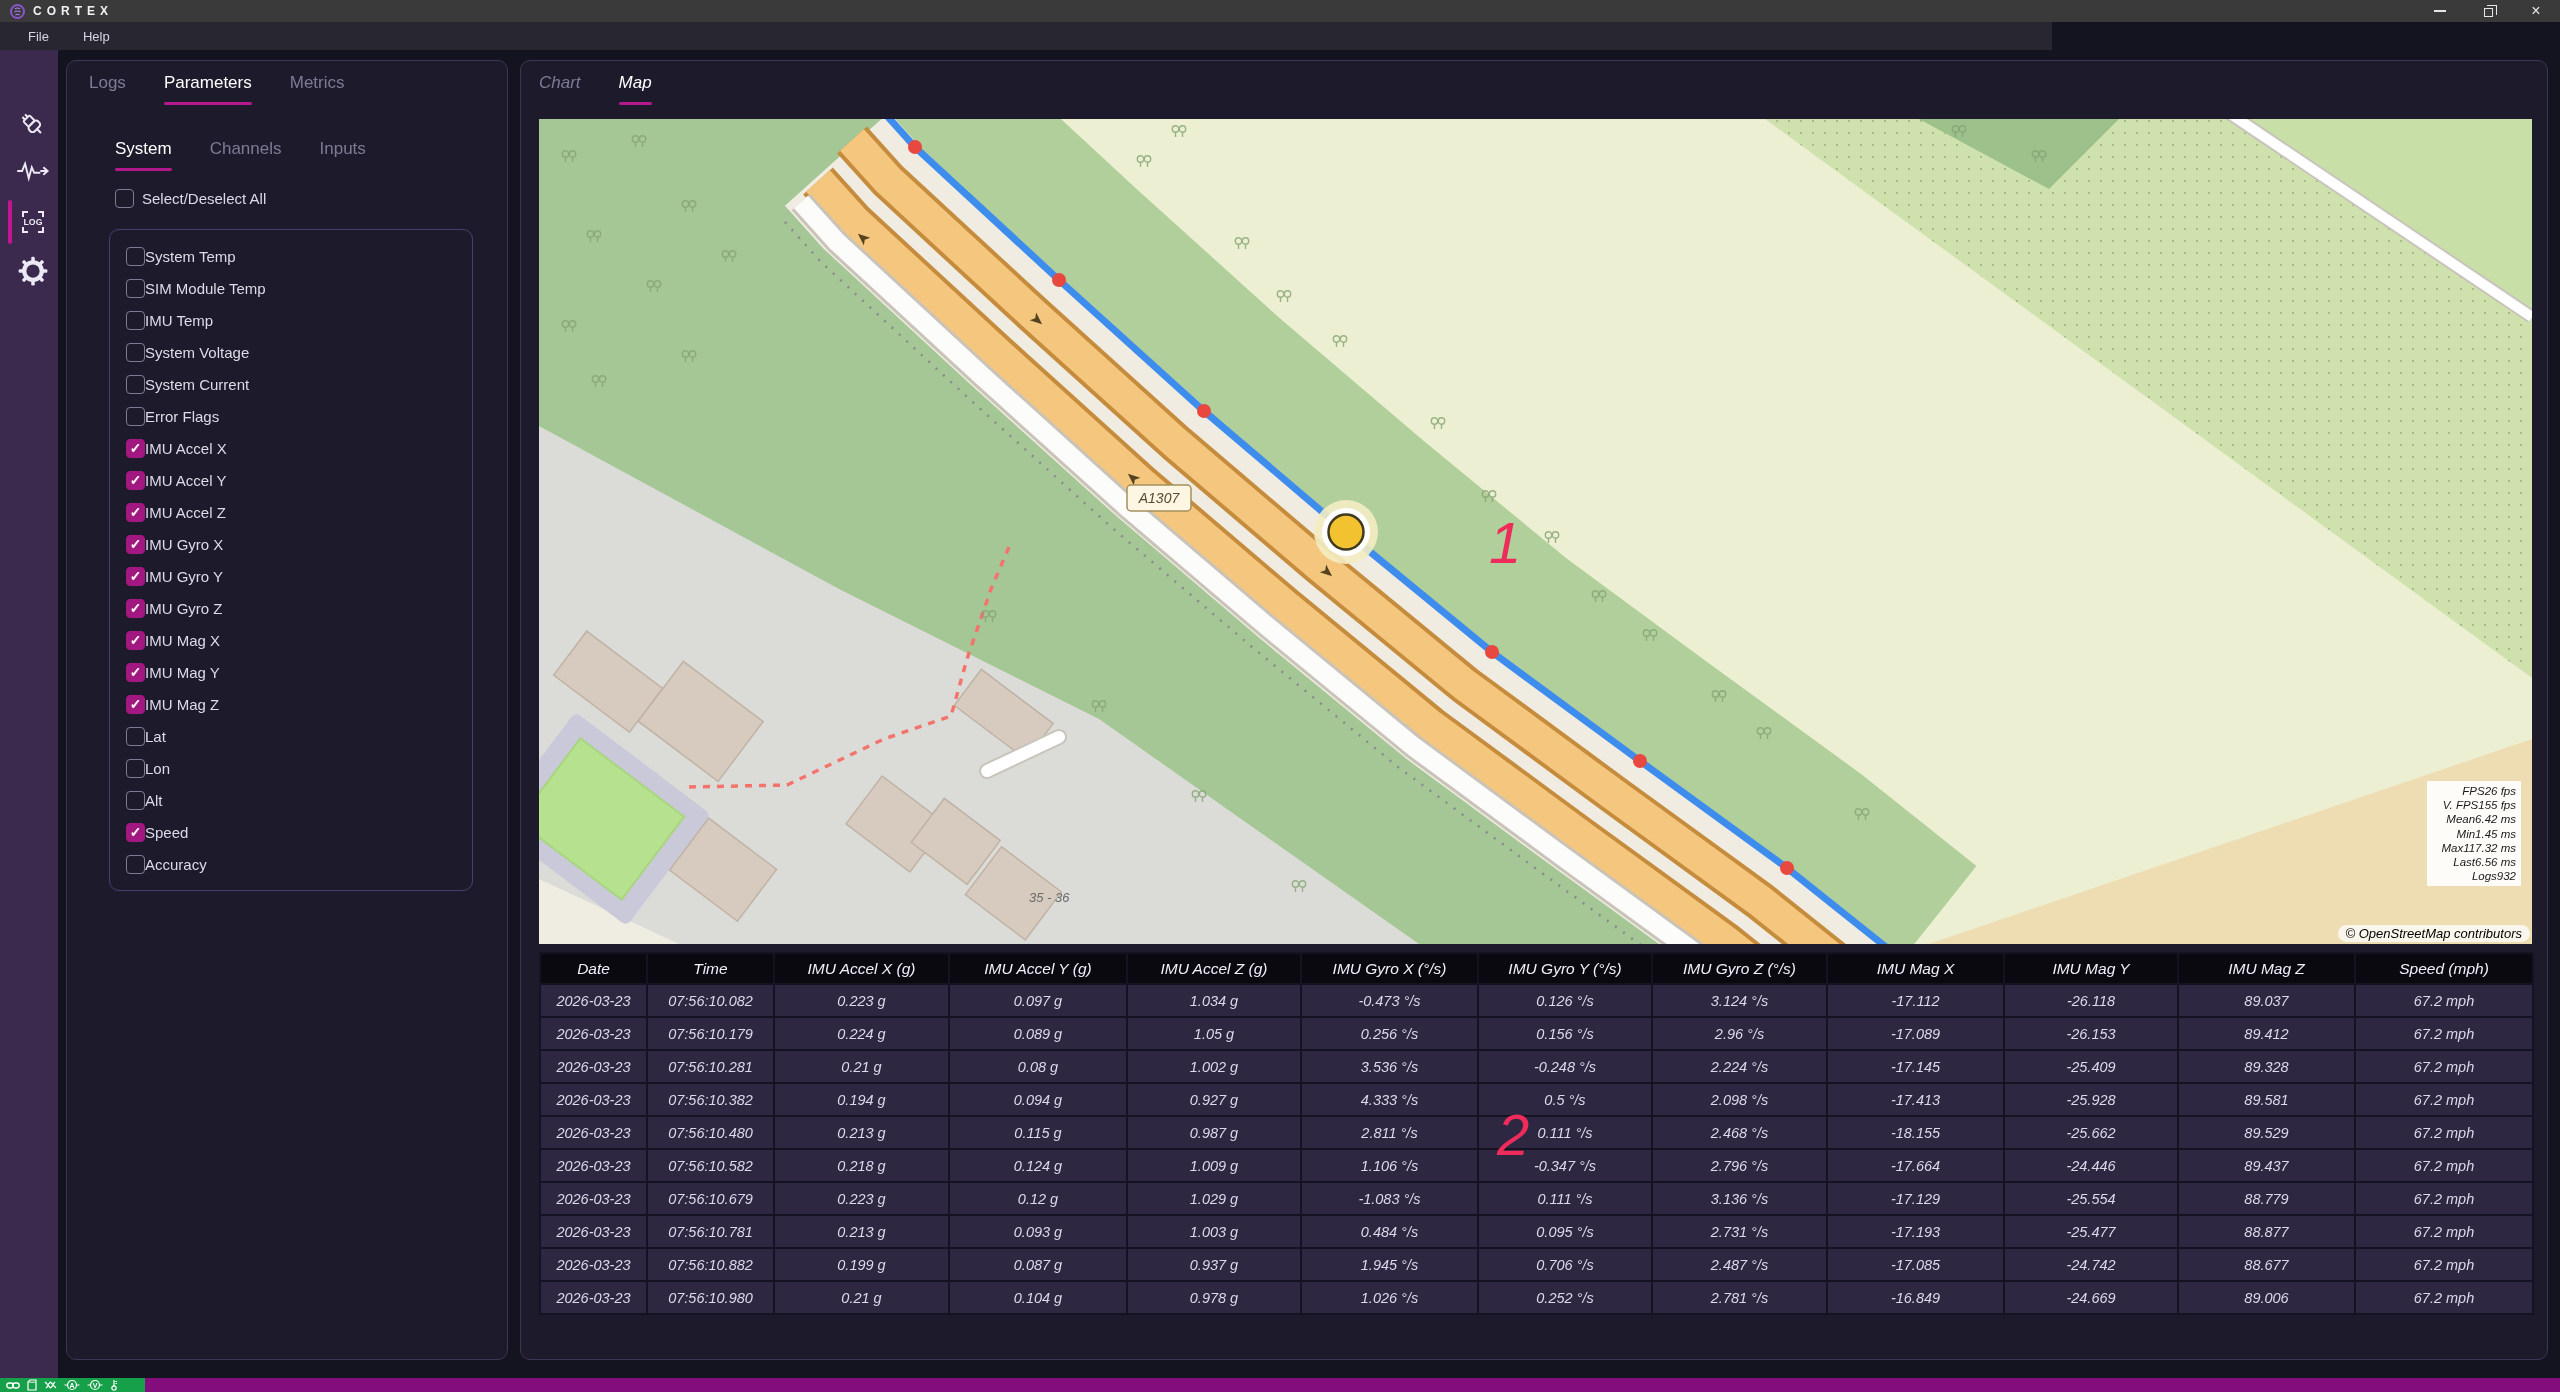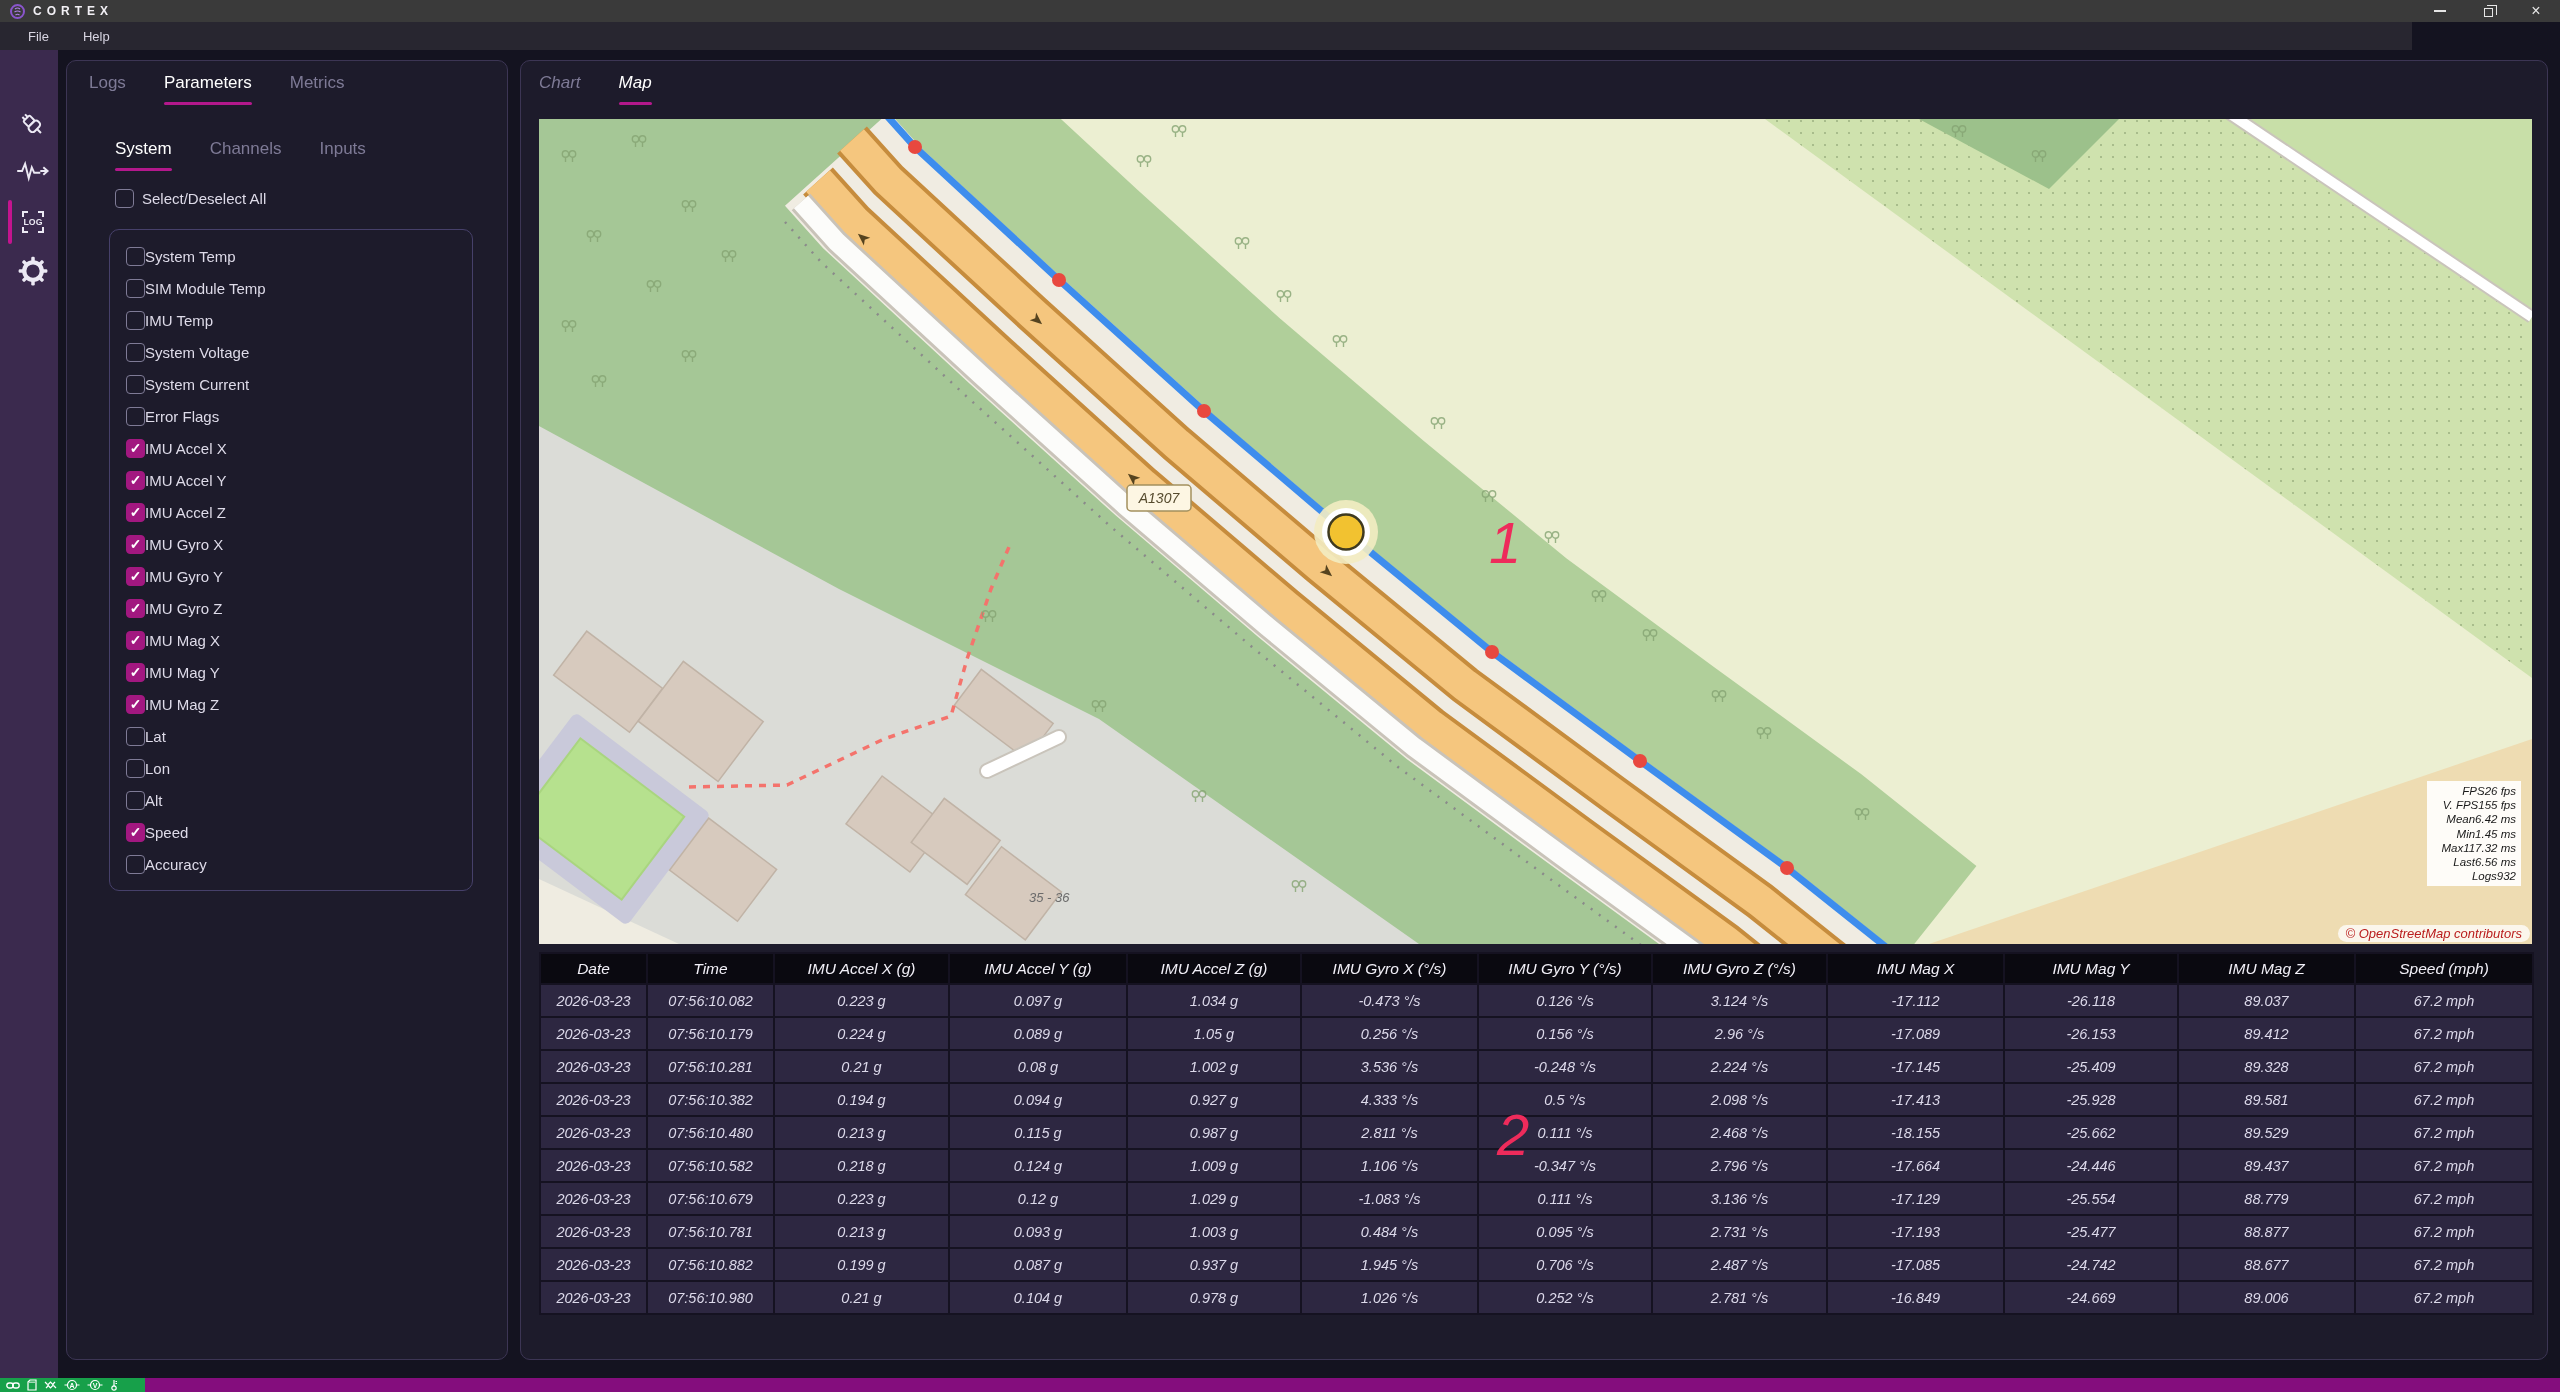--- a/index.html
+++ b/index.html
@@ -11,21 +11,21 @@
   .titlebar { position:absolute; left:0; top:0; width:2560px; height:22px;
     background:#3a3a3a; display:flex; align-items:center; padding-left:10px; }
   .title-text { color:#f2f0f5; font-size:12px; font-weight:bold; letter-spacing:5px; margin-left:8px; }
   .win-controls { position:absolute; right:14px; top:0; height:22px; display:flex; gap:28px; align-items:center; }
   .win-btn { width:20px; height:20px; display:flex; align-items:center; justify-content:center; color:#e6e6e6; }
   .minimize-glyph { width:12px; height:2px; background:#e6e6e6; }
   .restore-glyph { width:9px; height:9px; border:1.5px solid #e6e6e6; position:relative; margin-top:2px; }
   .restore-glyph::before { content:""; position:absolute; left:2px; top:-4px; width:9px; height:9px;
     border:1.5px solid #e6e6e6; border-left:none; border-bottom:none; }
   .close-glyph { font-size:16px; line-height:16px; }
-  .menubar { position:absolute; left:0; top:22px; width:2412px; height:28px;
+  .menubar { position:absolute; left:0; top:22px; width:2052px; height:28px;
     background:#282630; display:flex; align-items:center; gap:10px; padding-left:16px; }
   .menu-item { color:#d8d5e2; font-size:13px; padding:3px 12px; }
 
   
   .rail { position:absolute; left:0; top:50px; width:58px; height:1328px; background:#3b2a4e; }
   .rail-item { position:absolute; left:0; width:66px; height:46px; display:flex; align-items:center; justify-content:center; }
   .rail-indicator { position:absolute; left:8px; width:4px; border-radius:2px; background:#c4148f; }
 
   
   .panel { position:absolute; background:#1d1b2b; border:1px solid #3c3554; border-radius:10px; }
@@ -48,21 +48,21 @@
   .param-listbox { position:absolute; left:42px; top:168px; width:364px; height:662px;
     border:1px solid #46406a; border-radius:10px; padding:10px 0; overflow:hidden; }
   .param-item { height:32px; display:flex; align-items:center; padding-left:16px; }
 
   
   .map-wrap { position:absolute; left:18px; top:58px; width:1993px; height:825px; overflow:hidden; background:#dcded9; }
   .fps-box { position:absolute; left:1888px; top:662px; width:94px; background:rgba(255,255,255,0.9);
     color:#1a1a1a; font-size:11.5px; padding:3px 5px; line-height:14.2px; }
   .fps-row { display:flex; justify-content:flex-end; }
   .map-attribution { position:absolute; right:2px; bottom:2px; background:rgba(255,255,255,0.75);
-    border-radius:9px; padding:1px 8px; color:#b91c1c; font-size:13px; }
+    border-radius:9px; padding:1px 8px; color:#000000; font-size:13px; }
   .map-annotation { position:absolute; left:950px; top:390px; color:#ee2b5b; font-size:58px; }
 
   
   .data-table-wrap { position:absolute; left:18px; top:891px; width:1993px; }
   table { border-collapse:collapse; table-layout:fixed; width:1993px; }
   th { background:#0a0910; color:#f2f0f8; font-weight:normal; font-size:15.5px; height:31px;
     border:2px solid #151221; }
   td { background:#2d2741; color:#dcd9ea; font-size:14.5px; height:33px; text-align:center;
     border:2px solid #151221; }
   .table-annotation { position:absolute; left:976px; top:1040px; color:#ee2b5b; font-size:58px; z-index:5; }

